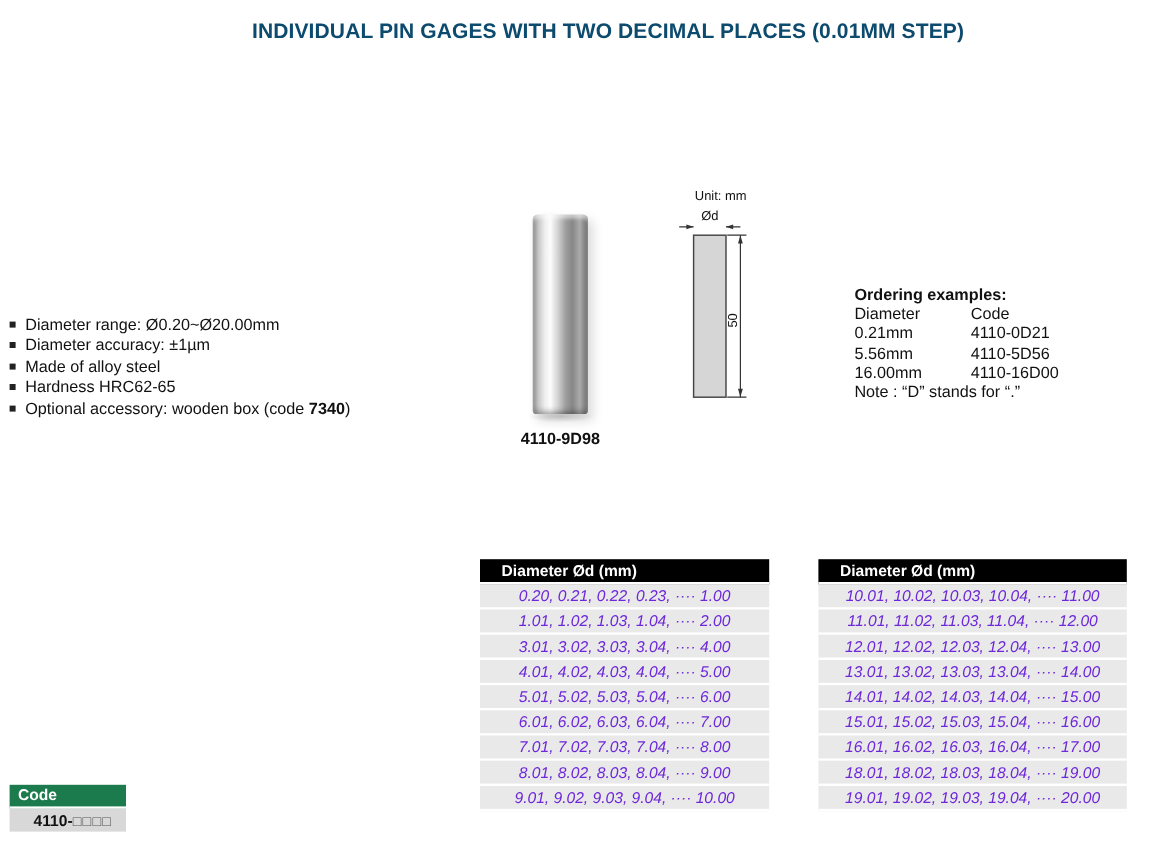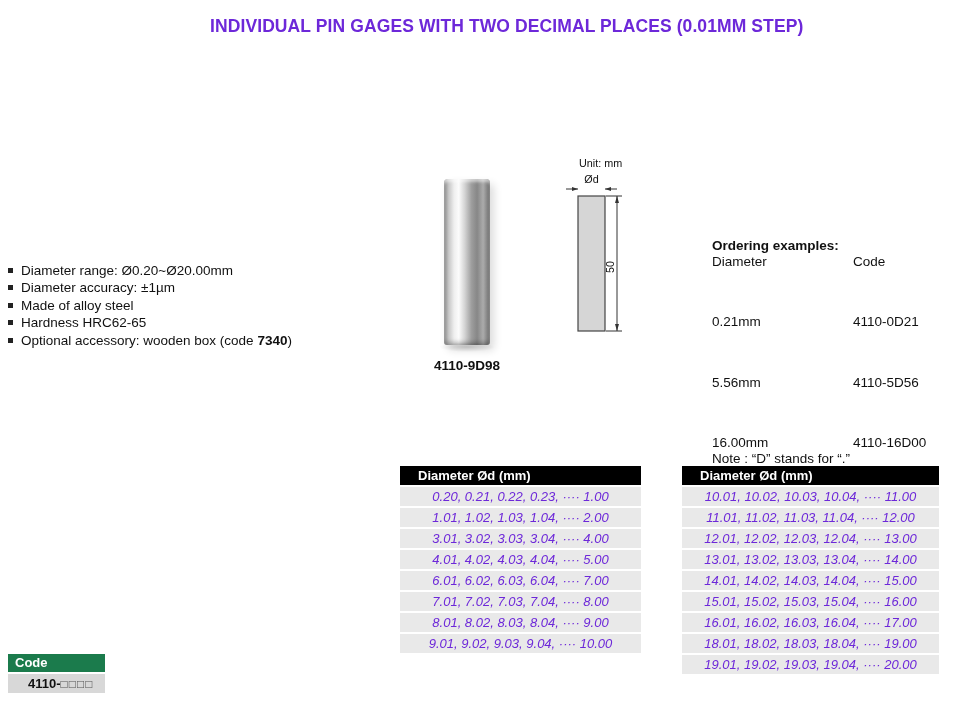--- a/index.html
+++ b/index.html
@@ -2,21 +2,21 @@
 <html><head>
 <meta charset="utf-8">
 <style>
   html,body{margin:0;padding:0;background:#fff;}
   body{width:961px;height:703px;position:relative;overflow:hidden;
        font-family:"Liberation Sans", sans-serif;color:#111;}
   .abs{position:absolute;}
 
   
   .title{left:210px;top:4px;font-size:17.5px;font-weight:bold;white-space:nowrap;
-         letter-spacing:0.1px;color:#6d28d9;}
+         letter-spacing:0.1px;color:#0c4a6e;}
 
   
   .features{left:8px;top:262px;list-style:none;margin:0;padding:0;
             font-size:13.5px;line-height:17.4px;}
   .features li{display:flex;align-items:flex-start;white-space:nowrap;}
   .bullet{width:5px;height:5px;background:#222;display:inline-block;
           margin:6px 8px 0 0;flex:0 0 auto;}
 
   
   .pin{left:444px;top:179px;width:46px;height:166px;border-radius:4px 4px 3px 3px;
@@ -30,21 +30,21 @@
              font-weight:bold;font-size:13.5px;}
 
   
   .drawing{left:558px;top:155px;}
   .dtext{font-family:"Liberation Sans",sans-serif;font-size:10.8px;fill:#111;}
   .dline{stroke:#333;stroke-width:1;}
 
   
   .ordering{left:712px;top:222px;width:230px;font-size:13.5px;line-height:16.2px;margin-top:16px;}
   .ord-title{font-weight:bold;}
-  .ord-grid{display:grid;grid-template-columns:97px auto;gap:44px;}
+  .ord-grid{display:grid;grid-template-columns:97px auto;}
   .ord-note{white-space:nowrap;}
 
   
   .dtable{width:241px;}
   .dtable.right{width:257px;}
   .thead{height:19px;line-height:19px;background:#000000;color:#fff;
          font-weight:bold;font-size:13px;padding-left:18px;border-bottom:2px solid #fff;}
   .trow{height:19px;line-height:19px;background:#e9e9e9;border-bottom:2px solid #fff;
         text-align:center;font-size:13px;white-space:nowrap;color:#6d28d9;font-style:italic;}
   .t-left{left:400px;top:466px;}
@@ -121,20 +121,21 @@
     </div>
     <div class="ord-note">Note : “D” stands for “.”</div>
   </div>
 
   <div class="abs dtable t-left">
     <div class="thead">Diameter Ød (mm)</div>
     <div class="trow">0.20, 0.21, 0.22, 0.23, ···· 1.00</div>
     <div class="trow">1.01, 1.02, 1.03, 1.04, ···· 2.00</div>
     <div class="trow">3.01, 3.02, 3.03, 3.04, ···· 4.00</div>
     <div class="trow">4.01, 4.02, 4.03, 4.04, ···· 5.00</div>
+    <div class="trow">5.01, 5.02, 5.03, 5.04, ···· 6.00</div>
     <div class="trow">6.01, 6.02, 6.03, 6.04, ···· 7.00</div>
     <div class="trow">7.01, 7.02, 7.03, 7.04, ···· 8.00</div>
     <div class="trow">8.01, 8.02, 8.03, 8.04, ···· 9.00</div>
     <div class="trow">9.01, 9.02, 9.03, 9.04, ···· 10.00</div>
   </div>
 
   <div class="abs dtable right t-right">
     <div class="thead">Diameter Ød (mm)</div>
     <div class="trow">10.01, 10.02, 10.03, 10.04, ···· 11.00</div>
     <div class="trow">11.01, 11.02, 11.03, 11.04, ···· 12.00</div>

